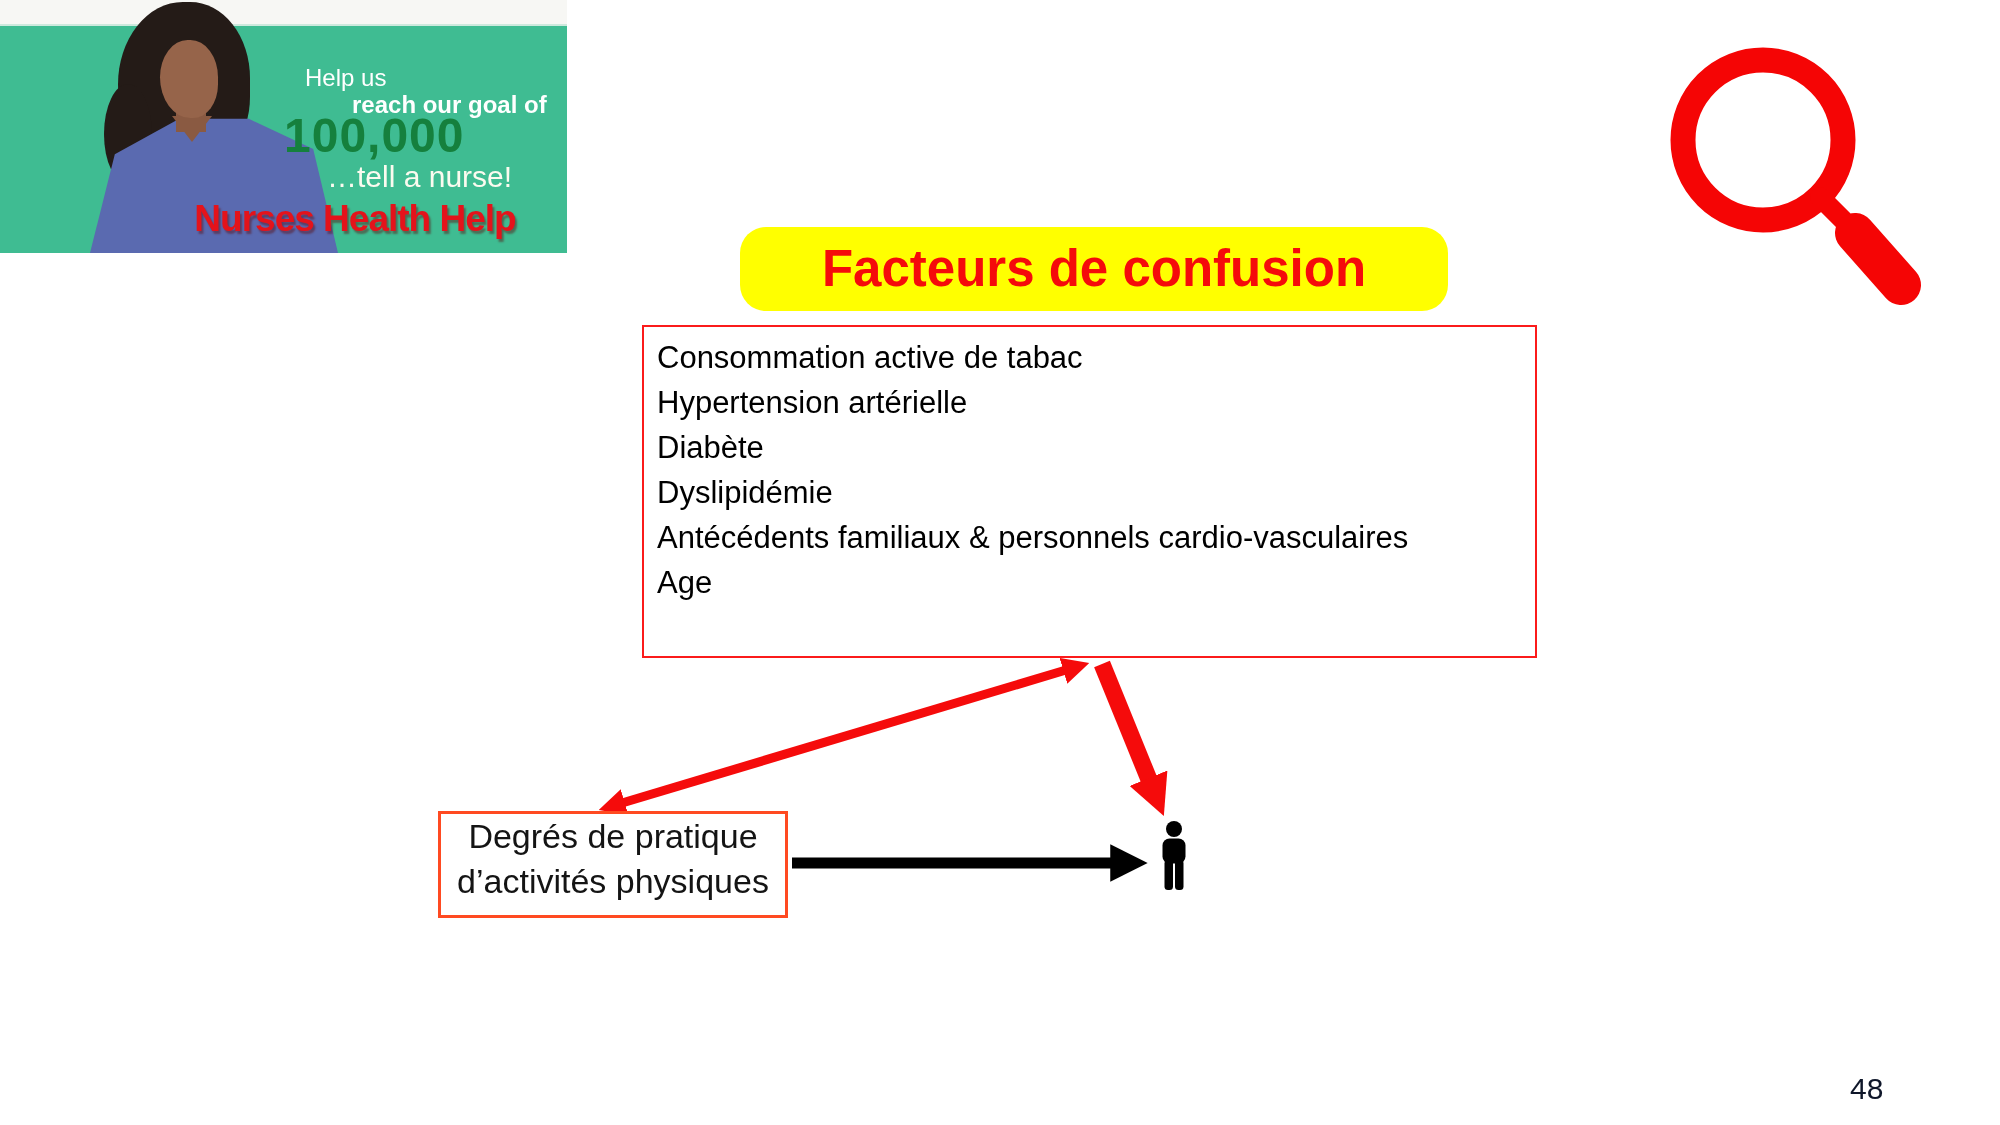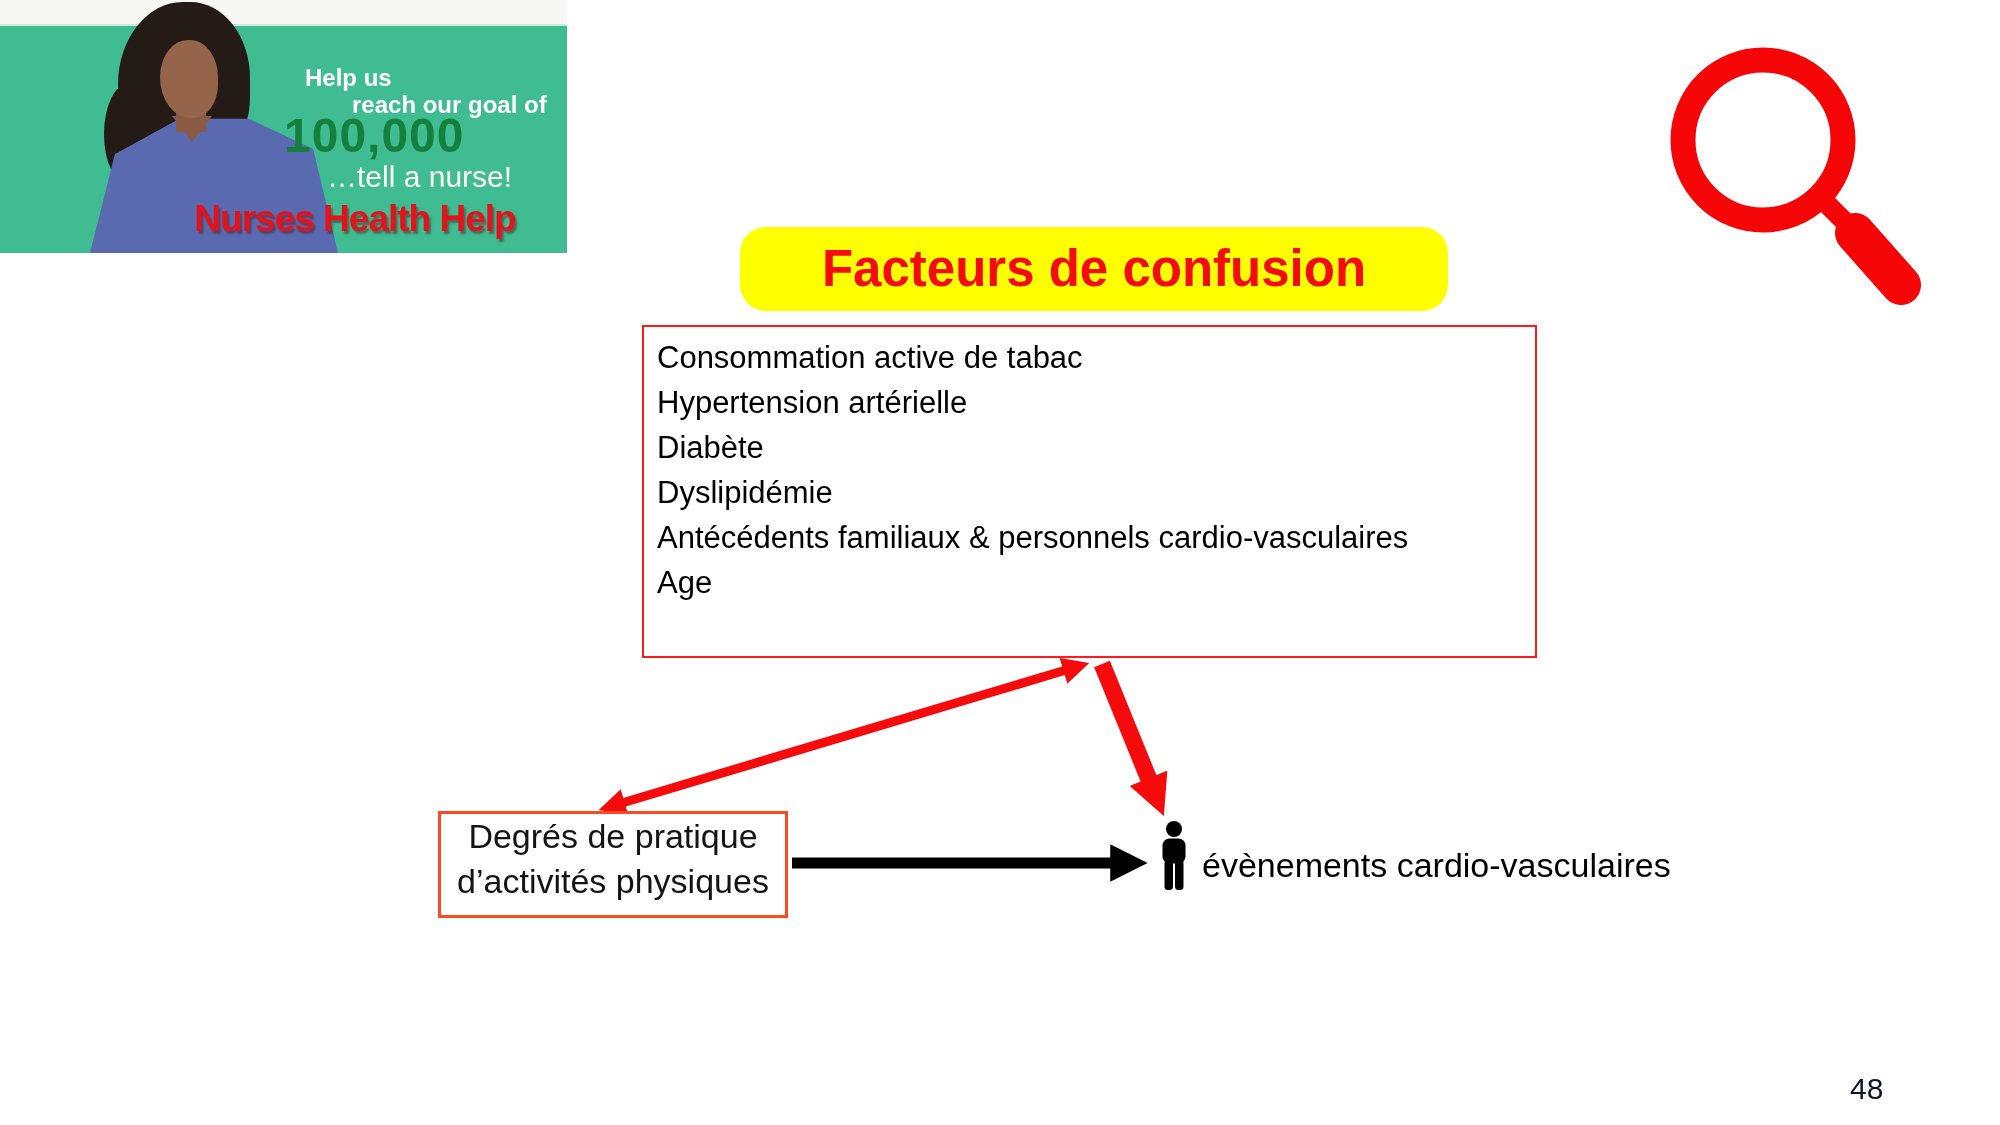--- a/index.html
+++ b/index.html
@@ -11,21 +11,21 @@
   .banner{position:absolute; left:0; top:0; width:567px; height:253px; background:#f7f7f4; overflow:hidden;}
   .banner-teal{position:absolute; left:0; top:24px; right:0; bottom:0; background:#3fbc92; border-top:2px solid #cde9dd;}
   .nurse-hair{position:absolute; left:118px; top:2px; width:132px; height:168px; background:#241b17; border-radius:52% 48% 46% 54%;}
   .nurse-hair2{position:absolute; left:104px; top:84px; width:48px; height:100px; background:#241b17; border-radius:50%;}
   .nurse-face{position:absolute; left:160px; top:40px; width:58px; height:78px; background:#96644a; border-radius:50% 50% 45% 55%;}
   .nurse-neck{position:absolute; left:176px; top:104px; width:30px; height:28px; background:#8a5a42;}
   .nurse-scrub{position:absolute; left:90px; top:116px; width:248px; height:137px; background:#5a6ab0;
     clip-path:polygon(10% 28%, 36% 2%, 64% 2%, 90% 24%, 100% 100%, 0 100%);}
   .nurse-vneck{position:absolute; left:172px; top:116px; width:40px; height:26px; background:#8a5a42;
     clip-path:polygon(0 0, 100% 0, 50% 100%);}
-  .b-help1{position:absolute; left:305px; top:64px; color:#ffffff; font-size:24px; font-weight:bold;text-align:center;}
+  .b-help1{position:absolute; left:305px; top:64px; color:#ffffff; font-size:24px; font-weight:normal;text-align:center;}
   .b-help2{position:absolute; left:352px; top:91px; color:#ffffff; font-size:24px; font-weight:bold;}
   .b-goal{position:absolute; left:284px; top:108px; color:#15803d; font-size:48px; font-weight:800; letter-spacing:1px;}
   .b-tag{position:absolute; left:327px; top:160px; color:#fbfbef; font-size:30px; font-weight:normal;}
   .b-nhs{position:absolute; left:150px; top:198px; width:410px; text-align:center; color:#e4131b; font-size:37px; font-weight:800; letter-spacing:-1px;
     text-shadow:2px 3px 2px rgba(90,10,10,0.45); white-space:nowrap;}
   
   .magnifier{position:absolute; left:1650px; top:28px;}
   
   .title-band{position:absolute; left:740px; top:227px; width:708px; height:84px; background:#ffff00;
     text-align:center; line-height:84px; font-size:51px; font-weight:bold; color:#f50b0b;border-radius:26px;}
@@ -105,17 +105,16 @@
     <div class="xline">Degrés de pratique</div>
     <div class="xline">d’activités physiques</div>
   </div>
 
   <svg class="person" width="44" height="74" viewBox="0 0 44 74">
     <circle cx="22" cy="9" r="8" fill="#000"></circle>
     <rect x="10.5" y="18.5" width="23" height="25" rx="7" fill="#000"></rect>
     <rect x="12.5" y="40" width="8.5" height="30" rx="3.5" fill="#000"></rect>
     <rect x="23" y="40" width="8.5" height="30" rx="3.5" fill="#000"></rect>
   </svg>
-  <div class="outcome-label">évènements cardio-vasculaires</div>
 
   <div class="pagenum">48</div>
 
 </div>
 
 </body></html>

